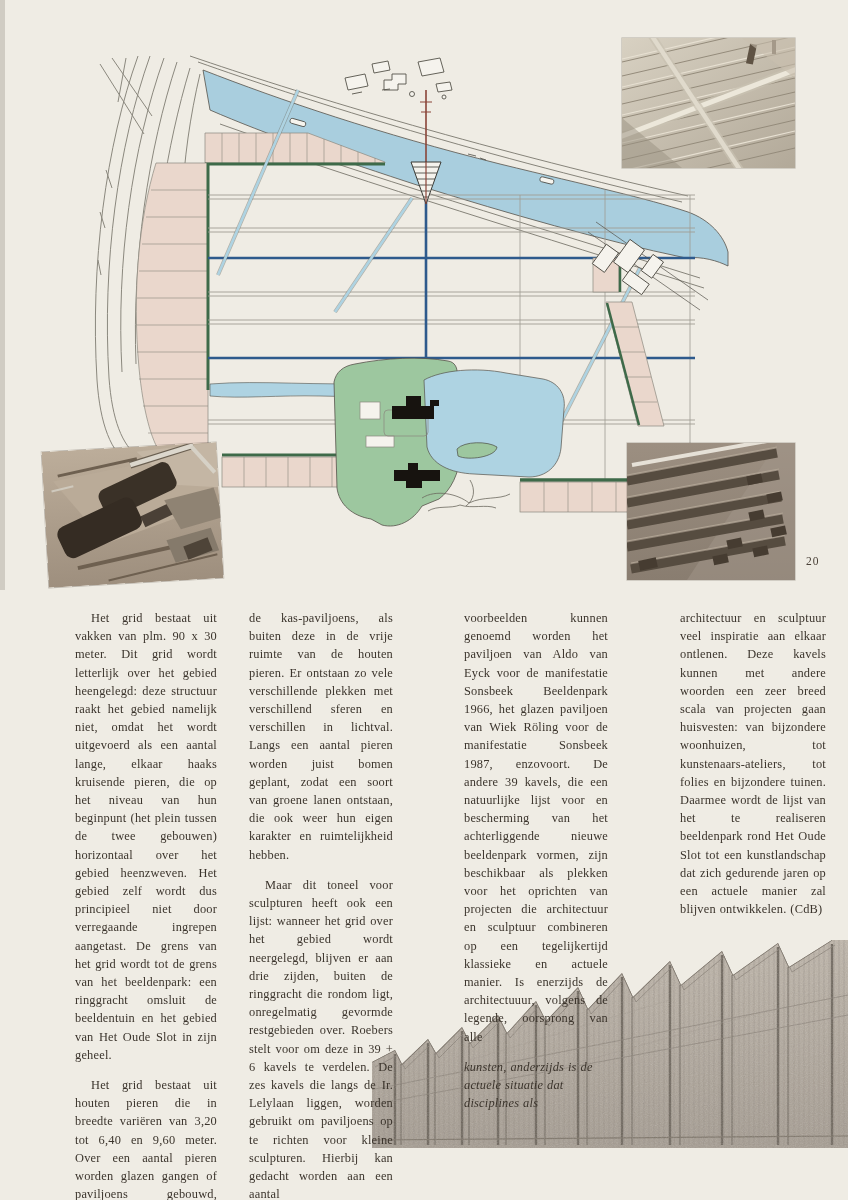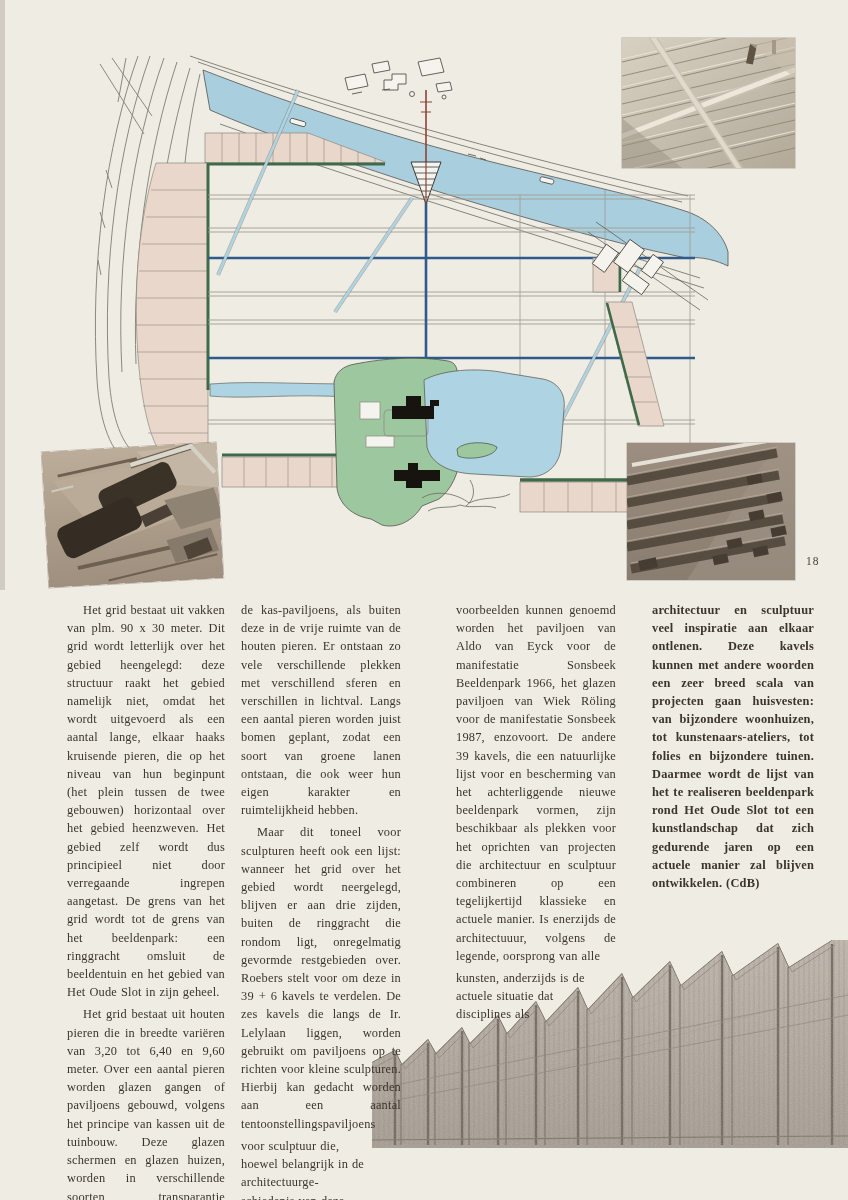--- a/index.html
+++ b/index.html
@@ -8,23 +8,23 @@
   .edge-artifact{position:absolute;left:0;top:0;width:5px;height:590px;background:#aaa69c;opacity:.45;}
   .map-svg{position:absolute;left:40px;top:50px;width:690px;height:505px;}
   .photo{position:absolute;box-shadow:0 0 0 .6px rgba(60,50,40,.28);}
   .photo svg{display:block;}
   .ph-tr{left:622px;top:38px;width:173px;height:130px;}
   .ph-ml{left:45px;top:447px;width:175px;height:136px;transform:rotate(-3.2deg);}
   .ph-mr{left:627px;top:443px;width:168px;height:137px;}
   .ph-gh{position:absolute;left:370px;top:940px;width:478px;height:215px;}
   .col{position:absolute;color:#3b342c;font-size:12.4px;line-height:18.2px;
        text-align:justify;letter-spacing:.2px;word-spacing:.6px;}
-  .col p{margin:4px;}
+  .col p{margin:12px;}
   .col p.ind{text-indent:16px;}
-  .col p.narrow{text-align:left;}
+  .col p.narrow{text-align:left;font-style:italic;}
   .pageno{position:absolute;left:806px;top:555px;font-size:11.5px;color:#4a4138;letter-spacing:1px;}
 </style>
 </head>
 <body>
 
 <div class="page">
   <div class="edge-artifact"></div>
 
   <svg class="map-svg" viewBox="0 0 690 505">
 
@@ -278,18 +278,18 @@
     <p>de kas-paviljoens, als buiten deze in de vrije ruimte van de houten pieren. Er ontstaan zo vele verschillende plekken met verschillend sferen en verschillen in lichtval. Langs een aantal pieren worden juist bomen geplant, zodat een soort van groene lanen ontstaan, die ook weer hun eigen karakter en ruimtelijkheid hebben.</p>
     <p class="ind">Maar dit toneel voor sculpturen heeft ook een lijst: wanneer het grid over het gebied wordt neergelegd, blijven er aan drie zijden, buiten de ringgracht die rondom ligt, onregelmatig gevormde restgebieden over. Roebers stelt voor om deze in 39 + 6 kavels te verdelen. De zes kavels die langs de Ir. Lelylaan liggen, worden gebruikt om paviljoens op te richten voor kleine sculpturen. Hierbij kan gedacht worden aan een aantal tentoonstellingspaviljoens</p>
     <p class="narrow" style="width:124px;">voor sculptuur die, hoewel belangrijk in de architectuurge­schiedenis van deze eeuw, tijdelijk waren en nu niet meer bestaan - als</p>
   </div>
 
   <div class="col" style="left:452px;top:597px;width:168px;">
     <p>voorbeelden kunnen genoemd worden het paviljoen van Aldo van Eyck voor de manifestatie Sonsbeek Beeldenpark 1966, het glazen paviljoen van Wiek Röling voor de manifestatie Sonsbeek 1987, enzovoort. De andere 39 kavels, die een natuurlijke lijst voor en bescherming van het achterliggende nieuwe beeldenpark vormen, zijn beschikbaar als plekken voor het oprichten van projecten die architectuur en sculptuur combineren op een tegelijkertijd klassieke en actuele manier. Is enerzijds de architectuuur, volgens de legende, oorsprong van alle</p>
     <p class="narrow" style="width:150px;">kunsten, anderzijds is de actuele situatie dat disciplines als</p>
   </div>
 
-  <div class="col" style="left:648px;top:597px;width:170px;font-weight:bold;">
+  <div class="col" style="left:668px;top:597px;width:170px;">
     <p>architectuur en sculptuur veel inspiratie aan elkaar ontlenen. Deze kavels kunnen met andere woorden een zeer breed scala van projecten gaan huisvesten: van bijzondere woonhuizen, tot kunstenaars-ateliers, tot folies en bijzondere tuinen. Daarmee wordt de lijst van het te realiseren beeldenpark rond Het Oude Slot tot een kunstlandschap dat zich gedurende jaren op een actuele manier zal blijven ontwikkelen. (CdB)</p>
   </div>
 
-  <div class="pageno">18</div>
+  <div class="pageno">20</div>
 </div>
 
 </body></html>

